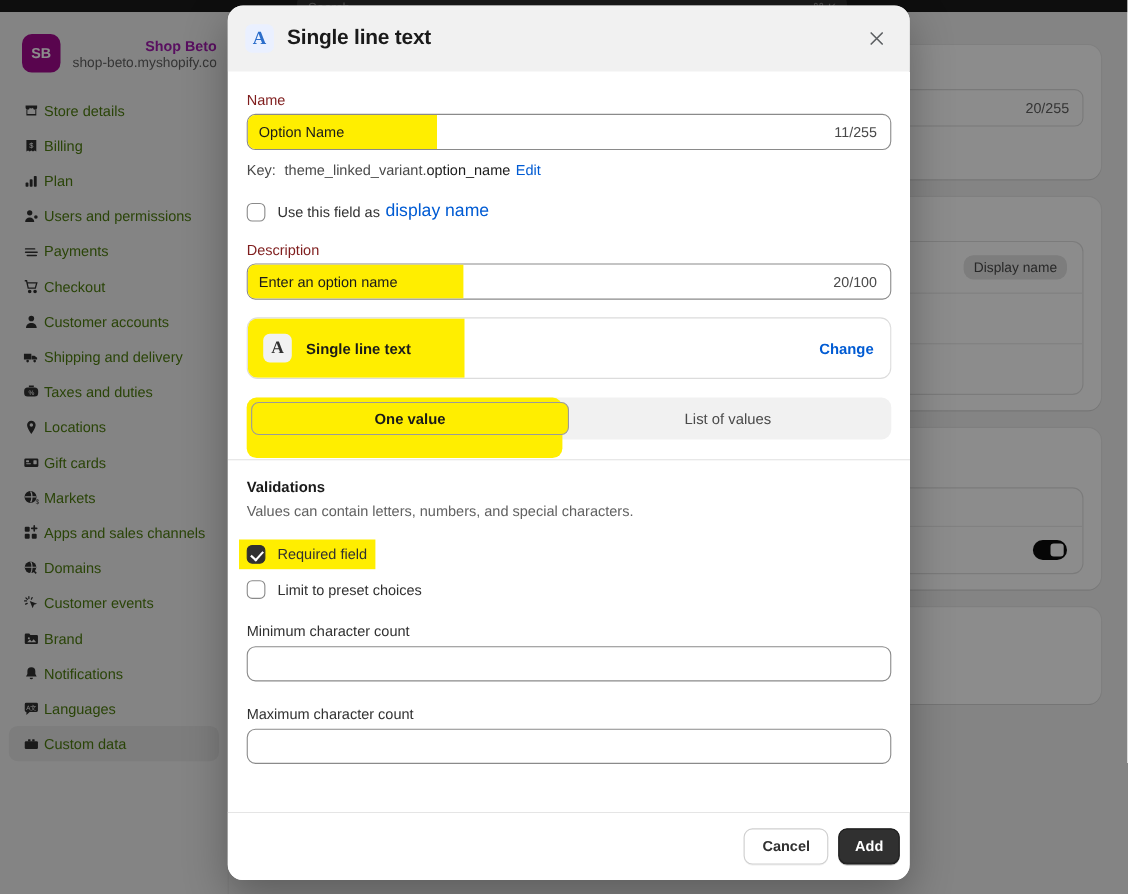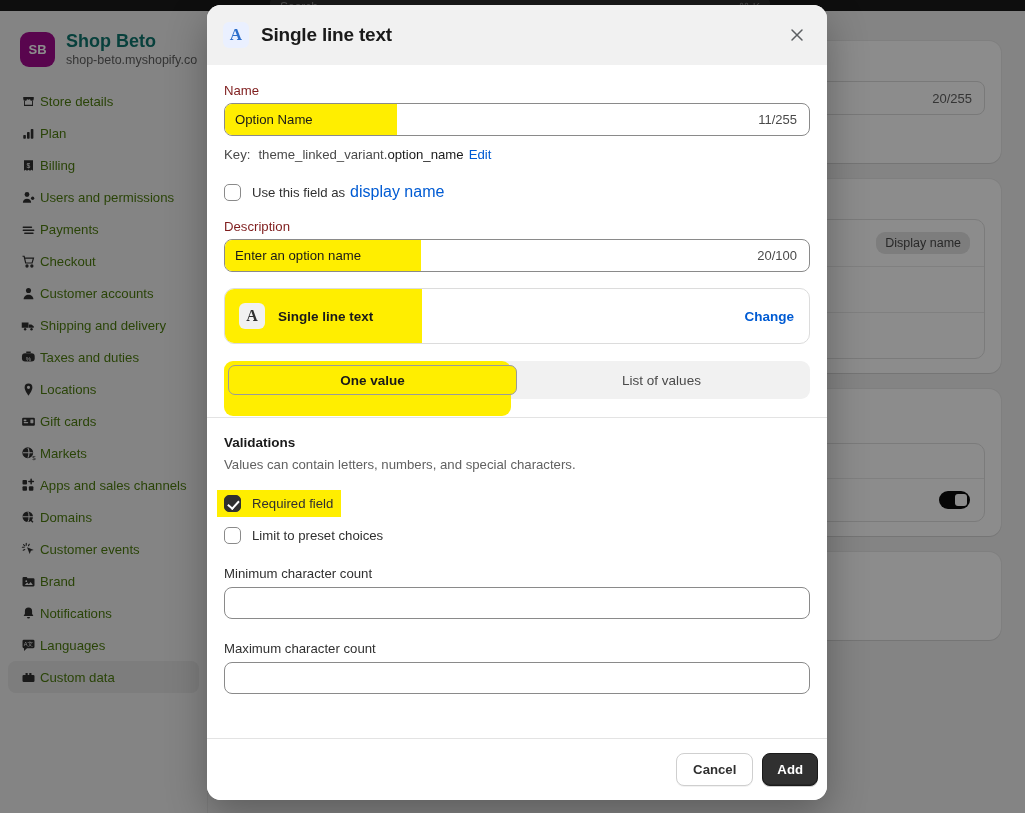--- a/index.html
+++ b/index.html
@@ -71,21 +71,21 @@
     background: #a20a8f;
     color: #fff;
     font-size: 13px;
     font-weight: 600;
     display: flex;
     align-items: center;
     justify-content: center;
     flex: 0 0 auto;
   }
   .shop-meta { overflow: hidden; white-space: nowrap; }
-  .shop-name { font-size: 18px; font-weight: 700; color: #0f766e; }
+  .shop-name { font-size: 13px; font-weight: 700; color: #a21caf; text-align: right; }
   .shop-domain { font-size: 12.5px; color: #616161; margin-top: 1px; }
 
   .nav { padding: 4px 8px 0 8px; }
   .nav-item {
     display: flex;
     align-items: center;
     gap: 4px;
     height: 32px;
     padding: 0 8px 0 12px;
     border-radius: 8px;
@@ -488,35 +488,35 @@
             <svg width="15" height="15" viewBox="0 0 20 20" fill="#303030">
               <path d="M3 4h14v2.5a2.5 2.5 0 01-5 0 2.5 2.5 0 01-4 0 2.5 2.5 0 01-5 0V4z"></path>
               <path d="M4 9v7h12V9h-1.2v5.2H5.2V9H4z"></path>
             </svg>
           </span>
           <span>Store details</span>
         </div>
         <div class="nav-item">
           <span class="nav-icon">
             <svg width="15" height="15" viewBox="0 0 20 20" fill="#303030">
+              <path d="M4 3h12v14l-2-1.3-2 1.3-2-1.3-2 1.3-2-1.3L4 17V3z"></path>
+              <text x="10" y="13" font-size="9" fill="#fff" text-anchor="middle" font-family="sans-serif">$</text>
+            </svg>
+          </span>
+          <span>Billing</span>
+        </div>
+        <div class="nav-item">
+          <span class="nav-icon">
+            <svg width="15" height="15" viewBox="0 0 20 20" fill="#303030">
               <rect x="3" y="12" width="3.5" height="5" rx="1"></rect>
               <rect x="8" y="8" width="3.5" height="9" rx="1"></rect>
               <rect x="13" y="4" width="3.5" height="13" rx="1"></rect>
             </svg>
           </span>
           <span>Plan</span>
-        </div>
-        <div class="nav-item">
-          <span class="nav-icon">
-            <svg width="15" height="15" viewBox="0 0 20 20" fill="#303030">
-              <path d="M4 3h12v14l-2-1.3-2 1.3-2-1.3-2 1.3-2-1.3L4 17V3z"></path>
-              <text x="10" y="13" font-size="9" fill="#fff" text-anchor="middle" font-family="sans-serif">$</text>
-            </svg>
-          </span>
-          <span>Billing</span>
         </div>
         <div class="nav-item">
           <span class="nav-icon">
             <svg width="15" height="15" viewBox="0 0 20 20" fill="#303030">
               <circle cx="8" cy="6" r="3.2"></circle>
               <path d="M2.5 17c0-3.2 2.5-5.3 5.5-5.3s5.5 2.1 5.5 5.3H2.5z"></path>
               <circle cx="15.5" cy="11" r="2.2"></circle>
             </svg>
           </span>
           <span>Users and permissions</span>

